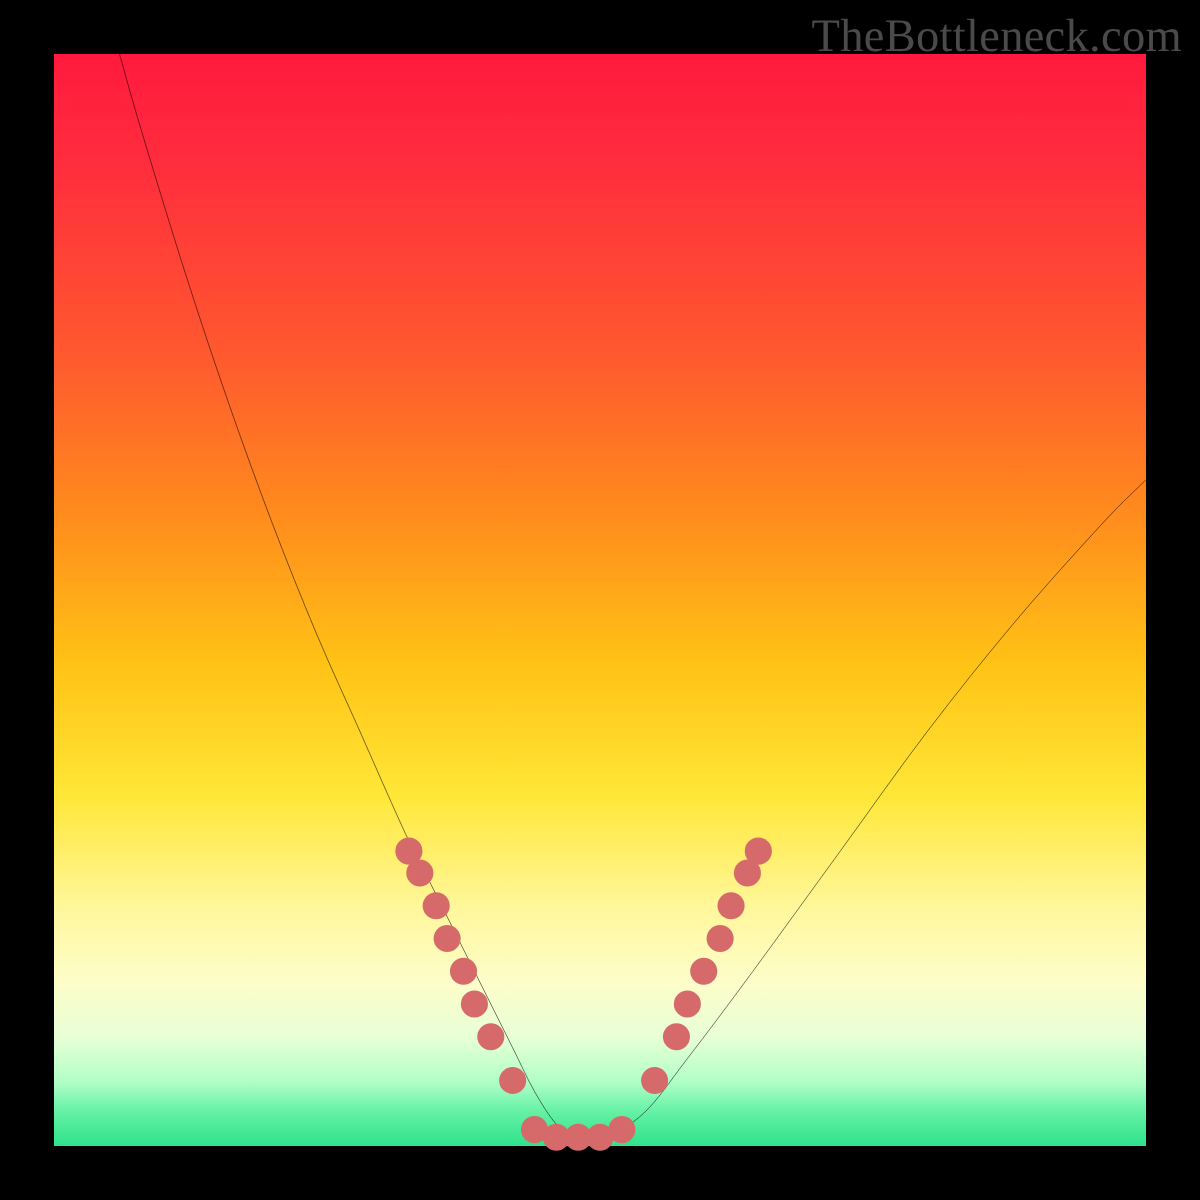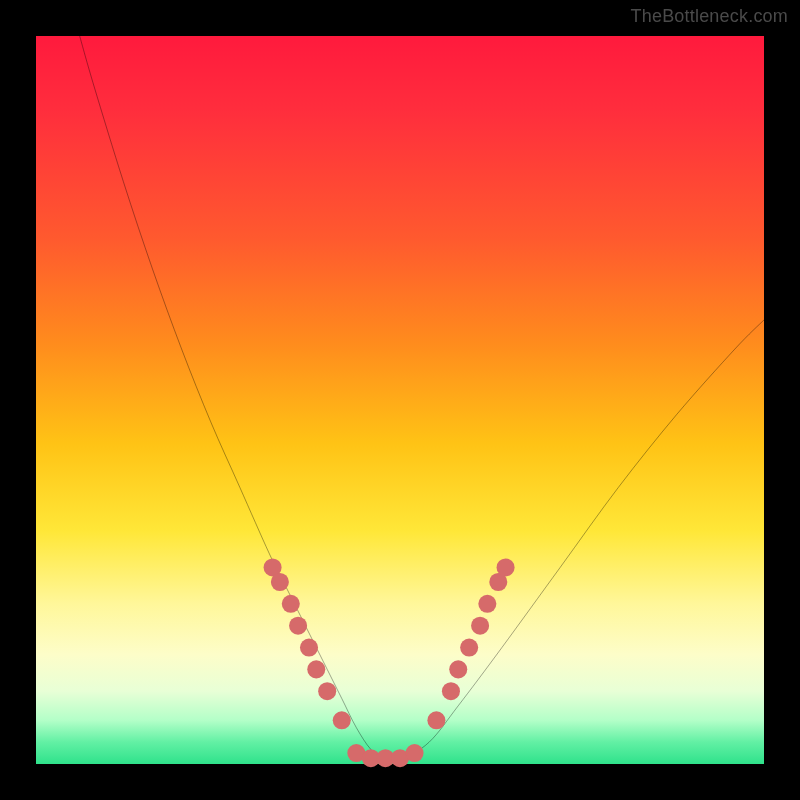--- a/index.html
+++ b/index.html
@@ -46,24 +46,25 @@
     top: 0;
     width: 728px;
     height: 728px;
     overflow: visible;
   }
   .watermark {
     position: absolute;
     top: 6px;
     right: 12px;
     color: #4a4a4a;
-    font-size: 18px;
+    font-size: 31px;
     font-weight: 400;
     letter-spacing: 0.2px;
     user-select: none;
+    font-family: Liberation Serif, serif;
   }
 </style>
 </head>
 <body>
 
 <div class="frame">
   <div class="watermark">TheBottleneck.com</div>
 
   <div class="plot-area">
     <svg class="curve" viewBox="0 0 100 100" preserveAspectRatio="none">

